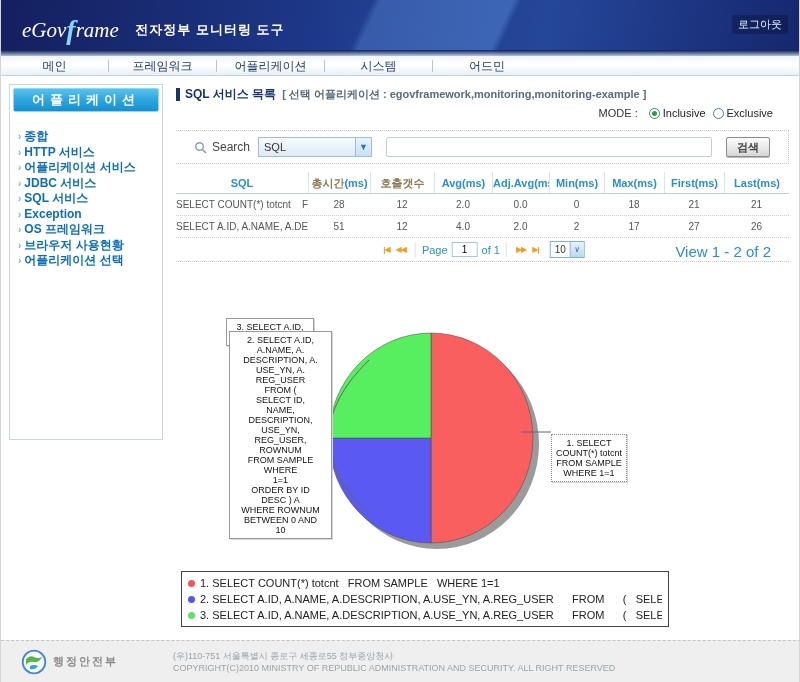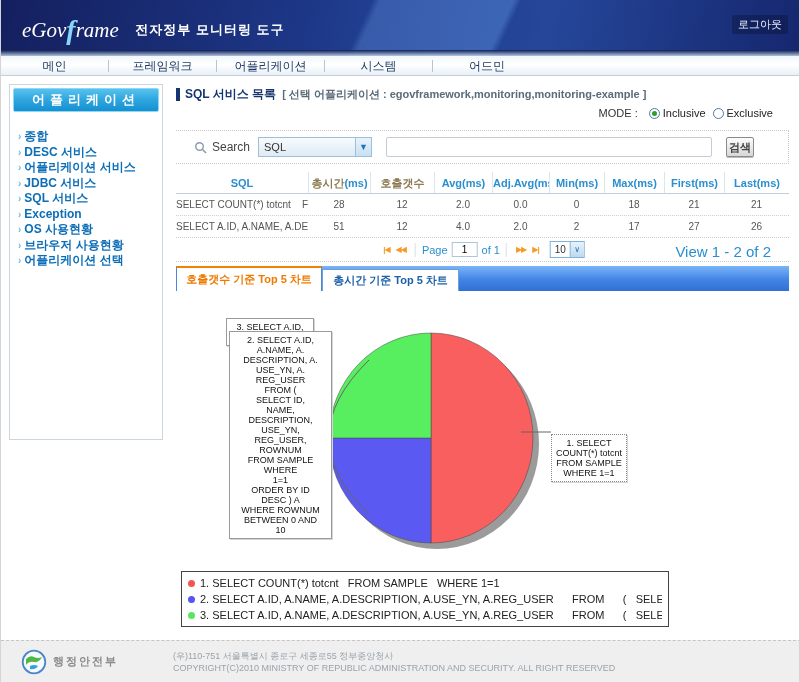--- a/index.html
+++ b/index.html
@@ -63,21 +63,21 @@
       border-top:1px dotted #c9c9c9; border-bottom:1px dotted #c9c9c9; border-right:1px dotted #c9c9c9; }
   .search-row { display:flex; align-items:center; height:100%; padding-left:18px; }
   .search-label { font-size:12px; color:#444; margin:0 8px 0 5px; }
   .fselect { width:114px; height:20px; display:flex; align-items:center;
       border:1px solid #9cc0da; background:linear-gradient(180deg,#f7fbfe,#dfeaf3); cursor:pointer; }
   .fselect .val { flex:1; font-size:11px; color:#333; padding-left:5px; }
   .fselect .arrow { width:16px; height:18px; border-left:1px solid #9cc0da; text-align:center;
       font-size:9px; color:#2277bb; line-height:18px; background:linear-gradient(180deg,#e8f3fb,#c8e0f2); }
   .search-input { width:326px; height:20px; margin-left:14px; border:1px solid #c4cdd4; border-radius:2px;
       font-size:11px; padding:0 4px; }
-  .search-btn { margin-left:14px; width:28px; height:20px; font-size:11px; font-weight:bold; color:#444;
+  .search-btn { margin-left:14px; width:44px; height:20px; font-size:11px; font-weight:bold; color:#444;
       border:1px solid #8a8a8a; border-radius:2px; background:linear-gradient(180deg,#fdfdfd,#d7d7d7);
       box-shadow:0 1px 0 #bbb; cursor:pointer; font-family:"Liberation Sans","DejaVu Sans",sans-serif;}
 
   
   .grid { position:absolute; top:88px; left:0; width:613px; }
   .g-row { display:grid; grid-template-columns:132px 62px 64px 58px 57px 55px 60px 60px 65px; }
   .g-head { height:22px; line-height:22px; border-bottom:1px solid #c3ced8; }
   .g-head > div { text-align:center; font-size:11px; font-weight:bold; color:#2a8fcf;
       overflow:hidden; white-space:nowrap; cursor:pointer; }
   .g-head > div:not(:first-child){ border-left:1px solid #d8e6f0; }
@@ -154,26 +154,26 @@
       <li>어플리케이션</li>
       <li>시스템</li>
       <li>어드민</li>
     </ul>
   </div>
 
   <div class="sidebar">
     <div class="sb-title">어플리케이션</div>
     <ul>
       <li><span class="sb-arrow">›</span><span>종합</span></li>
-      <li><span class="sb-arrow">›</span><span>DESC 서비스</span></li>
+      <li><span class="sb-arrow">›</span><span>HTTP 서비스</span></li>
       <li><span class="sb-arrow">›</span><span>어플리케이션 서비스</span></li>
       <li><span class="sb-arrow">›</span><span>JDBC 서비스</span></li>
       <li><span class="sb-arrow">›</span><span>SQL 서비스</span></li>
       <li><span class="sb-arrow">›</span><span>Exception</span></li>
-      <li><span class="sb-arrow">›</span><span>OS 사용현황</span></li>
+      <li><span class="sb-arrow">›</span><span>OS 프레임워크</span></li>
       <li><span class="sb-arrow">›</span><span>브라우저 사용현황</span></li>
       <li><span class="sb-arrow">›</span><span>어플리케이션 선택</span></li>
     </ul>
   </div>
 
   <div class="main">
 
     <div class="page-title">
       <div class="title-bar"></div>
       <span class="title-text">SQL 서비스 목록</span>
@@ -254,24 +254,20 @@
             <span class="val">10</span>
             <span class="arrow">∨</span>
           </span>
         </div>
         <span class="view-status">View 1 - 2 of 2</span>
       </div>
     </div>
 
     <div class="sep-dotted"></div>
 
-    <div class="tabstrip">
-      <div class="tab active">호출갯수 기준 Top 5 차트</div>
-      <div class="tab inactive">총시간 기준 Top 5 차트</div>
-    </div>
 
     <div class="chart-area">
       <svg id="pie-svg" width="613" height="273" viewBox="0 0 613 273">
         <ellipse cx="261" cy="152" rx="102" ry="105" fill="#9b9b9b"></ellipse>
         <g id="pie-slices">
             <path d="M 255,146 L 255.0,41.0 A 102,105 0 0 1 255.0,251.0 Z" fill="#fa5f5f" stroke="#444" stroke-width="0.5"></path>
             <path d="M 255,146 L 255.0,251.0 A 102,105 0 0 1 153.0,146.0 Z" fill="#5a5af2" stroke="#444" stroke-width="0.5"></path>
             <path d="M 255,146 L 153.0,146.0 A 102,105 0 0 1 255.0,41.0 Z" fill="#57ef5f" stroke="#444" stroke-width="0.5"></path>
           </g>
         <path d="M 193,68 Q 113,146 193,222" fill="none" stroke="#666" stroke-width="1"></path>

